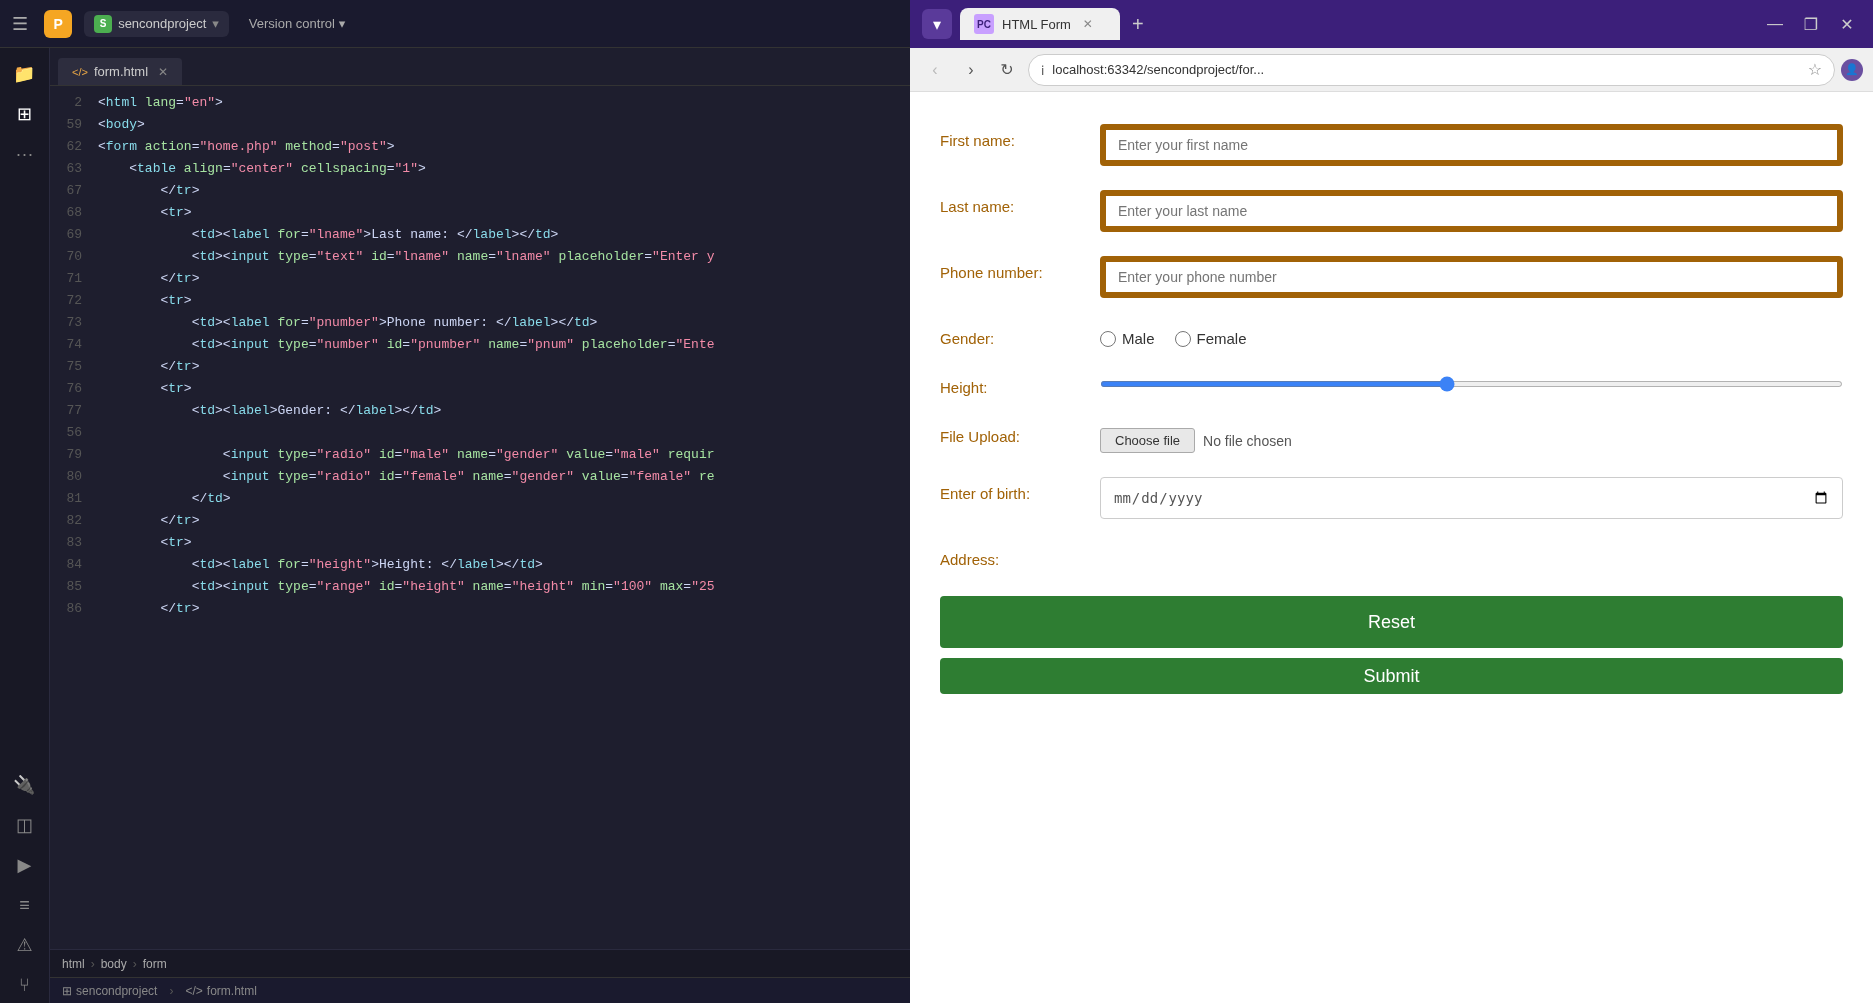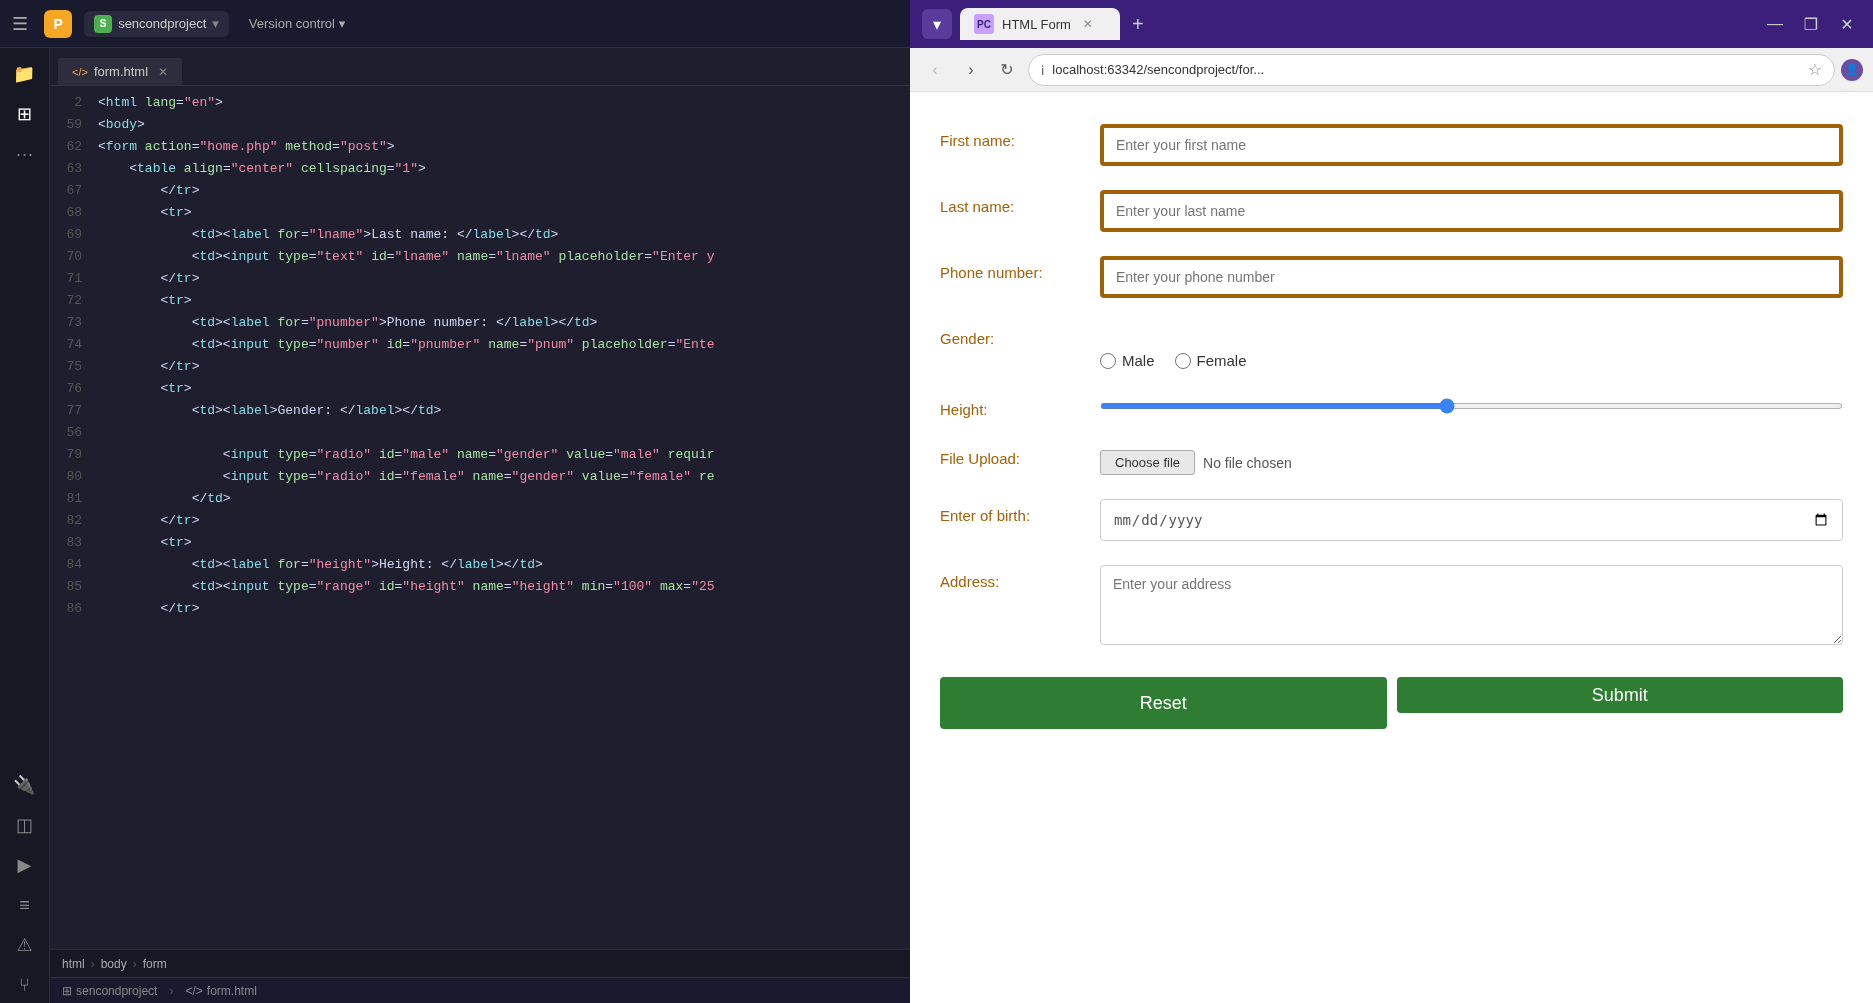--- a/index.html
+++ b/index.html
@@ -235,21 +235,21 @@
       color: #a16207;
       padding-top: 8px;
       flex-shrink: 0;
     }
     .form-input-cell {
       flex: 1;
     }
     .form-input {
       width: 100%;
       height: 42px;
-      border: 4px solid #a16207;
+      border: 6px solid #a16207;
       border-radius: 4px;
       padding: 0 12px;
       font-size: 14px;
       color: #999;
       outline: none;
     }
     .form-textarea {
       width: 100%;
       height: 80px;
       border: 1px solid #ccc;
@@ -259,21 +259,20 @@
       color: #999;
       resize: vertical;
       outline: none;
       font-family: inherit;
     }
     .radio-group {
       display: flex;
       align-items: center;
       gap: 20px;
       padding-top: 8px;
-      margin-top: 22px;
     }
     .radio-label {
       display: flex;
       align-items: center;
       gap: 6px;
       font-size: 15px;
       color: #333;
       cursor: pointer;
     }
     .radio-input {
@@ -313,21 +312,21 @@
       border: 1px solid #ccc;
       border-radius: 4px;
       padding: 0 12px;
       font-size: 14px;
       color: #555;
       outline: none;
     }
     .form-buttons {
       padding: 16px 0 8px 0;
       display: flex;
-      flex-direction: row;
+      flex-direction: column;
       gap: 10px;
     }
     .btn-reset {
       width: 100%;
       height: 52px;
       background: #2e7d32;
       color: white;
       border: none;
       border-radius: 4px;
       font-size: 18px;
@@ -642,23 +641,20 @@
 
     <div class="form-row">
       <div class="form-label">Enter of birth:</div>
       <div class="form-input-cell">
         <input class="date-input" type="date" style="">
       </div>
     </div>
 
     <div class="form-row">
       <div class="form-label">Address:</div>
-      <div class="form-input-cell">
-        <textarea class="form-textarea" placeholder="Enter your address" style=""></textarea>
-      </div>
     </div>
 
     <div class="form-buttons">
       <button class="btn-reset">Reset</button>
       <button class="btn-submit">Submit</button>
     </div>
   </div>
 </div>
 
 </body></html>

